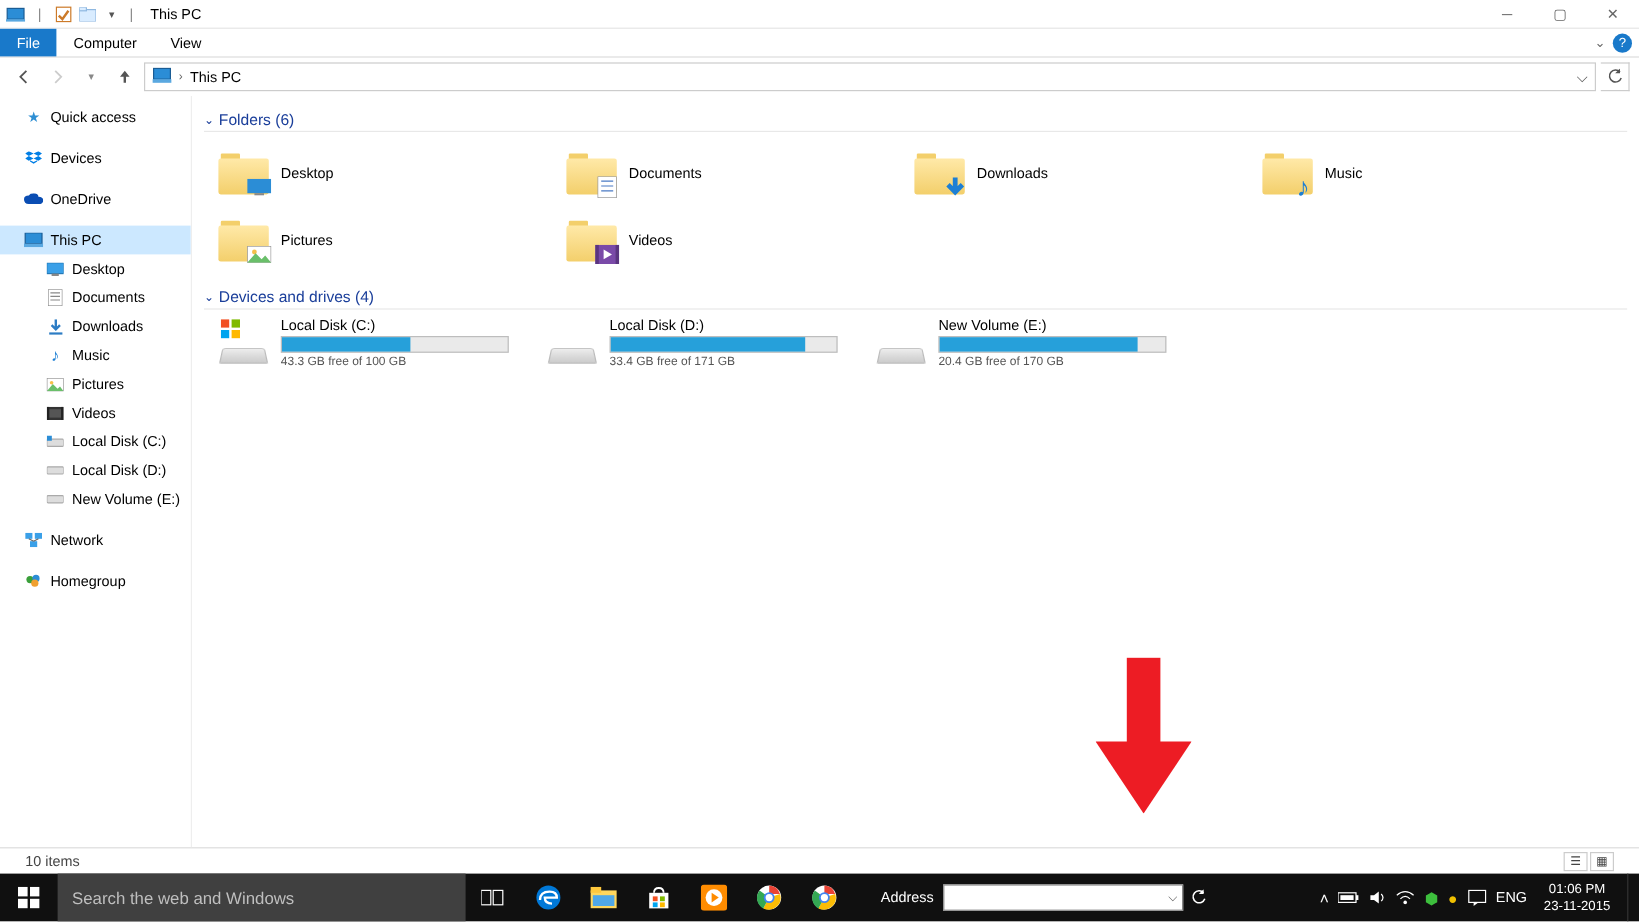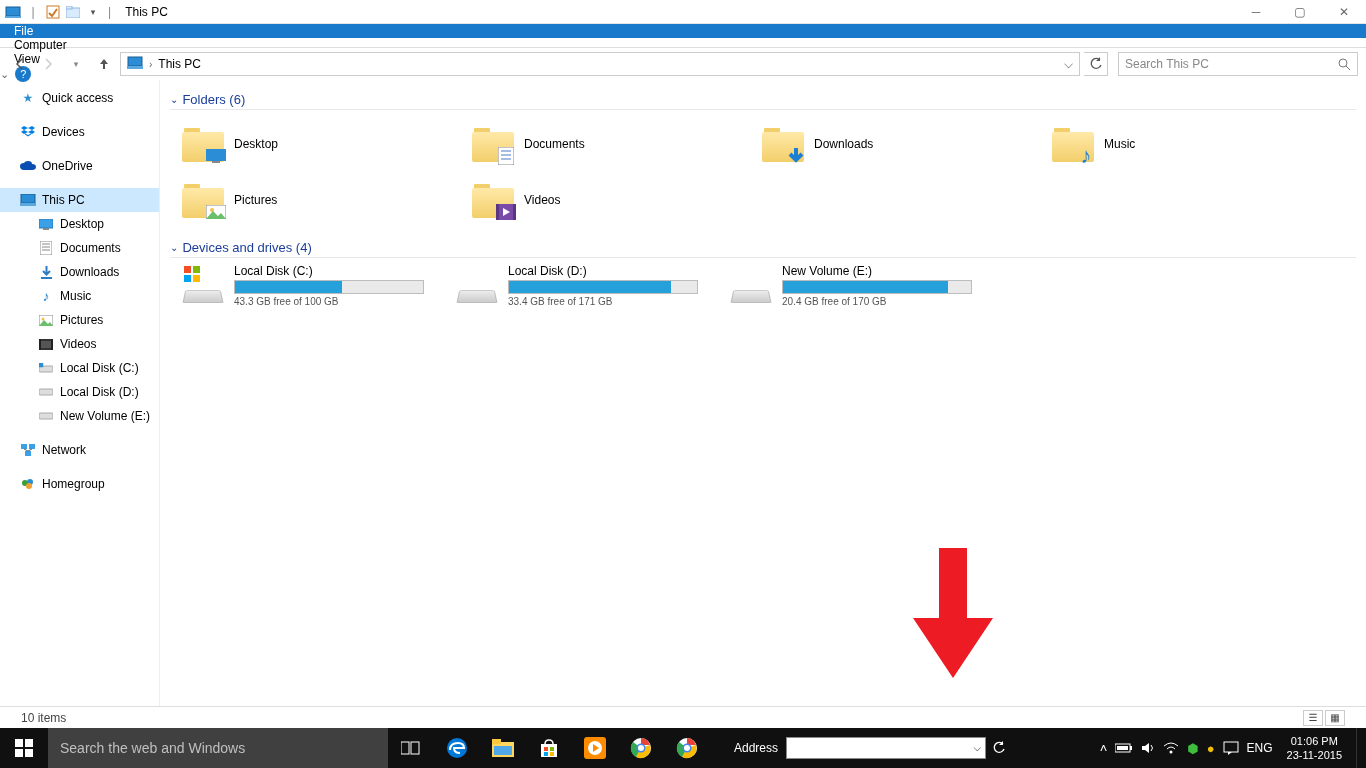--- a/index.html
+++ b/index.html
@@ -7,21 +7,21 @@
 
 
 .titlebar { height: 24px; background: #fff; display: flex; align-items: center; padding-left: 4px; border-bottom: 1px solid #e5e5e5; }
 .titlebar .qat { display: flex; align-items: center; gap: 2px; }
 .titlebar .qat .q-icon { width: 18px; height: 18px; display: flex; align-items: center; justify-content: center; }
 .titlebar .tb-title { margin-left: 10px; color: #000; font-size: 12px; }
 .titlebar .winctrl { margin-left: auto; display: flex; }
 .titlebar .winctrl div { width: 44px; height: 24px; display: flex; align-items: center; justify-content: center; color: #666; cursor: pointer; }
 
 
-.ribbon { height: 24px; display: flex; align-items: stretch; border-bottom: 1px solid #ddd; flex-direction: column; }
+.ribbon { height: 24px; display: flex; align-items: stretch; border-bottom: 1px solid #ddd; }
 .ribbon .tab { padding: 0 14px; display: flex; align-items: center; font-size: 12px; cursor: pointer; }
 .ribbon .tab.file { background: #1979ca; color: #fff; }
 .ribbon .spacer { flex: 1; }
 .ribbon .rb-right { display: flex; align-items: center; padding-right: 6px; gap: 6px; color: #666; }
 
 
 .navrow { height: 32px; display: flex; align-items: center; padding: 0 8px; gap: 4px; }
 .navrow .navbtn { width: 24px; height: 24px; display: flex; align-items: center; justify-content: center; color: #444; cursor: pointer; border-radius: 2px; }
 .navrow .navbtn.disabled { color: #bbb; cursor: default; }
 .addrbar { flex: 1; height: 24px; border: 1px solid #ccc; display: flex; align-items: center; padding: 0 2px; }
@@ -168,29 +168,20 @@
     <span class="crumb">This PC</span>
     <span class="rspace"></span>
     <span class="drop">⌵</span>
   </div>
   <div class="refresh">
     <svg width="14" height="14" viewBox="0 0 14 14">
         <path d="M11 3 A5 5 0 1 0 12 8" stroke="#555" fill="none" stroke-width="1.3"></path>
         <path d="M11 0 L11 4 L7 4 Z" fill="#555"></path>
       </svg>
   </div>
-  <div class="searchfld">
-    <span class="sph">Search This PC</span>
-    <span class="sicon">
-      <svg width="13" height="13" viewBox="0 0 13 13">
-          <circle cx="5" cy="5" r="4" stroke="#777" fill="none"></circle>
-          <line x1="8" y1="8" x2="12" y2="12" stroke="#777"></line>
-        </svg>
-    </span>
-  </div>
 </div>
 
 <div class="body">
 
   <div class="navpane">
     <div class="np-item">
       <span class="npicon" style="color:#2f8fd3;">★</span>
       <span>Quick access</span>
     </div>
     <div class="np-spacer"></div>

